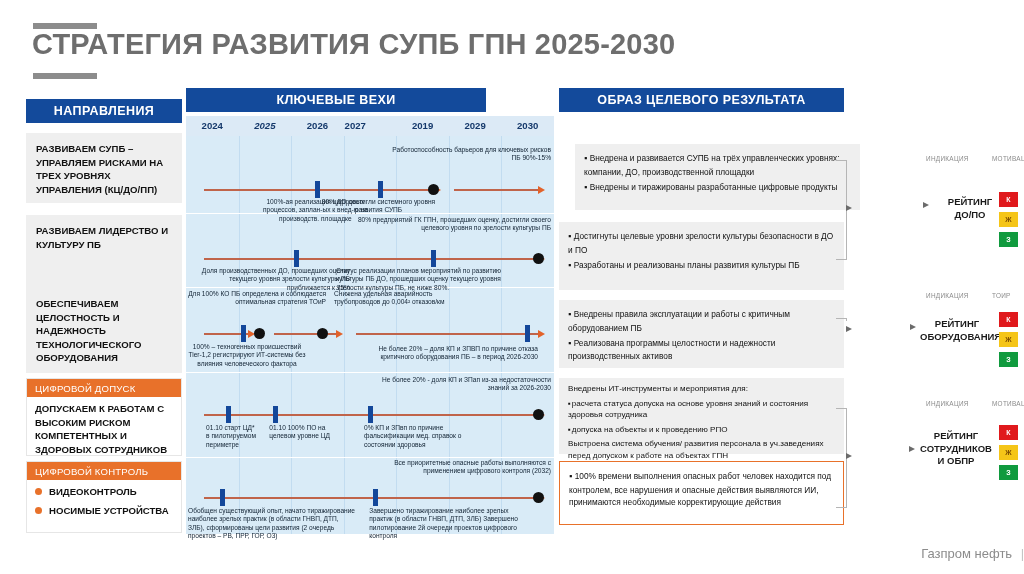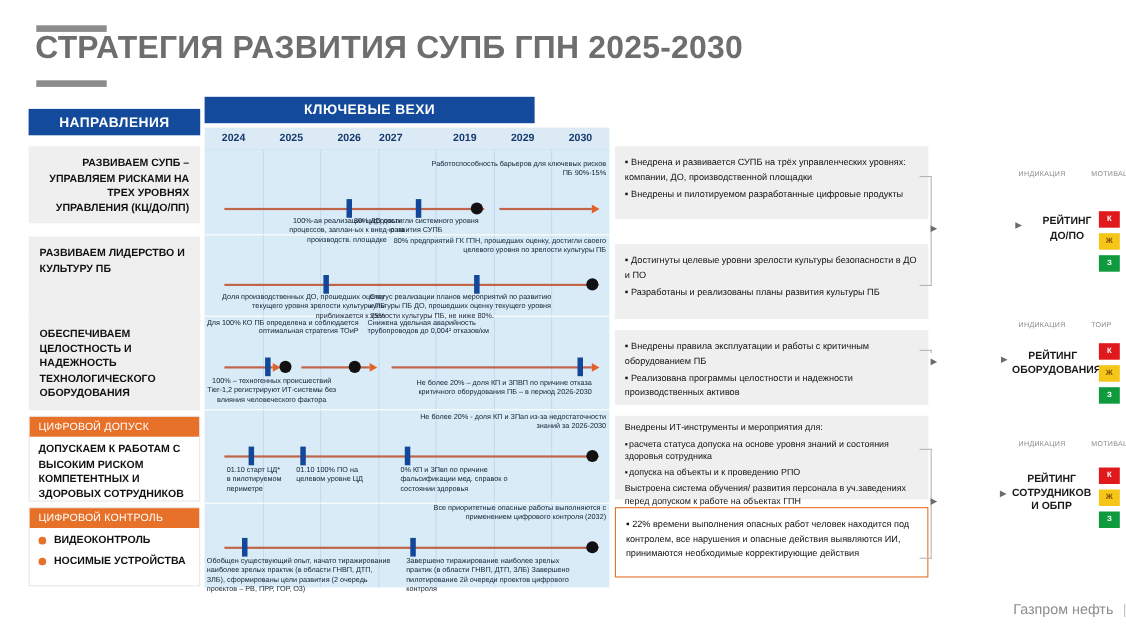--- a/index.html
+++ b/index.html
@@ -29,21 +29,21 @@
   #hdr-dir{left:26px;top:88px;width:156px;margin-top:11px;}
   #hdr-mile{left:186px;top:88px;width:300px;}
   #hdr-res{left:559px;top:88px;width:285px;}
 
   
   .dir{
     position:absolute;left:26px;width:156px;background:#efefef;
     padding:9px 10px;box-sizing:border-box;
     font-size:9.6px;font-weight:bold;line-height:1.42;color:#111;
   }
-  #dir0{top:133px;height:70px;text-align:right;}
+  #dir0{top:133px;height:70px;}
   #dir1{top:215px;height:77px;}
   #dir2{top:288px;height:85px;}
 
   .dirbox{position:absolute;left:26px;width:156px;background:#fff;
     border:1px solid #e6e6e6;box-sizing:border-box;}
   #dirbox3{top:378px;height:78px;}
   #dirbox4{top:461px;height:72px;}
   .dir-cap{
     background:#e8712a;color:#fff;font-size:9.6px;font-weight:normal;
     padding:3.5px 8px;letter-spacing:.2px;
@@ -92,21 +92,21 @@
   }
   .tlab.r{text-align:right;}
   .tlab.c{text-align:center;}
 
   
   .res{
     position:absolute;left:559px;width:285px;background:#efefef;
     box-sizing:border-box;padding:8px 9px;
     font-size:8.3px;line-height:1.5;color:#111;
   }
-  #res0{top:133px;height:66px;}
+  #res0{top:144px;height:66px;margin-left:16px;}
   #res1{top:222px;height:68px;}
   #res2{top:300px;height:68px;}
   #res3{top:378px;height:76px;background:#efefef;padding:5px 9px;font-size:8.1px;line-height:1.43;}
   #res4{top:461px;height:64px;background:#fff;border:1.6px solid #e8712a;}
   .res p{margin:0 0 3px 0;}
   .bull:before{content:"▪ ";font-size:9px;}
   .bulltight:before{content:"▪";font-size:8px;margin-right:1px;}
 
   
   .bracket{position:absolute;border:1px solid #b5b5b5;border-left:none;}
@@ -146,20 +146,21 @@
 <body>
 
 <div class="slide">
 
   <div class="title-rule rule-top"></div>
   <div class="slide-title">СТРАТЕГИЯ РАЗВИТИЯ СУПБ ГПН 2025-2030</div>
   <div class="title-rule rule-bot"></div>
 
   <div class="hdr" id="hdr-dir">НАПРАВЛЕНИЯ</div>
   <div class="hdr" id="hdr-mile">КЛЮЧЕВЫЕ ВЕХИ</div>
+  <div class="hdr" id="hdr-res">ОБРАЗ ЦЕЛЕВОГО РЕЗУЛЬТАТА</div>
 
   <div class="dir" id="dir0">РАЗВИВАЕМ СУПБ – УПРАВЛЯЕМ РИСКАМИ НА ТРЕХ УРОВНЯХ УПРАВЛЕНИЯ (КЦ/ДО/ПП)</div>
   <div class="dir" id="dir1">РАЗВИВАЕМ ЛИДЕРСТВО И КУЛЬТУРУ ПБ</div>
   <div class="dir" id="dir2">ОБЕСПЕЧИВАЕМ ЦЕЛОСТНОСТЬ И НАДЕЖНОСТЬ ТЕХНОЛОГИЧЕСКОГО ОБОРУДОВАНИЯ</div>
 
   <div class="dirbox" id="dirbox3">
     <div class="dir-cap">ЦИФРОВОЙ ДОПУСК</div>
     <div class="dir-body">ДОПУСКАЕМ К РАБОТАМ С ВЫСОКИМ РИСКОМ КОМПЕТЕНТНЫХ И ЗДОРОВЫХ СОТРУДНИКОВ</div>
   </div>
 
@@ -167,21 +168,21 @@
     <div class="dir-cap">ЦИФРОВОЙ КОНТРОЛЬ</div>
     <ul class="dir-list">
       <li>ВИДЕОКОНТРОЛЬ</li>
       <li>НОСИМЫЕ УСТРОЙСТВА</li>
     </ul>
   </div>
 
   <div id="tl">
     <div class="yearhdr" id="yearhdr">
         <span style="left: 0px;">2024</span>
-        <span style="left: 52.5714px;">2025</span>
+        <span style="left: 52.5714px; font-style: italic;">2025</span>
         <span style="left: 105.143px;">2026</span>
         <span style="left: 143px;">2027</span>
         <span style="left: 210.286px;">2019</span>
         <span style="left: 262.857px;">2029</span>
         <span style="left: 315.429px;">2030</span>
       </div>
     <div class="rows" id="rows">
         <div class="vline" style="left: 52.5714px;"></div>
         <div class="vline" style="left: 105.143px;"></div>
         <div class="vline" style="left: 157.714px;"></div>
@@ -246,38 +247,38 @@
           <div class="tlab" style="left: 2px; top: 50px; width: 168px;">Обобщен существующий опыт, начато тиражирование наиболее зрелых практик (в области ГНВП, ДТП, ЗЛБ), сформированы цели развития (2 очередь проектов – РВ, ПРР, ГОР, О3)</div>
           <div class="mstick" style="left: 186.757px; top: 32px;"></div>
           <div class="tlab" style="left: 183.257px; top: 50px; width: 160px;">Завершено тиражирование наиболее зрелых практик (в области ГНВП, ДТП, ЗЛБ) Завершено пилотирование 2й очереди проектов цифрового контроля</div>
           <div class="mdot" style="left: 346.729px; top: 35px;"></div>
         </div>
       </div>
   </div>
 
   <div class="res" id="res0">
     <p class="bull">Внедрена и развивается СУПБ на трёх управленческих уровнях: компании, ДО, производственной площадки</p>
-    <p class="bull">Внедрены и пилотируемом разработанные цифровые продукты</p>
+    <p class="bull">Внедрены и тиражированы разработанные цифровые продукты</p>
   </div>
   <div class="res" id="res1">
     <p class="bull">Достигнуты целевые уровни зрелости культуры безопасности в ДО и ПО</p>
     <p class="bull">Разработаны и реализованы планы развития культуры ПБ</p>
   </div>
   <div class="res" id="res2">
     <p class="bull">Внедрены правила эксплуатации и работы с критичным оборудованием ПБ</p>
     <p class="bull">Реализована программы целостности и надежности производственных активов</p>
   </div>
   <div class="res" id="res3">
     <p>Внедрены ИТ-инструменты и мероприятия для:</p>
     <p class="bulltight">расчета статуса допуска на основе уровня знаний и состояния здоровья сотрудника</p>
     <p class="bulltight">допуска на объекты и к проведению РПО</p>
     <p>Выстроена система обучения/ развития персонала в уч.заведениях перед  допуском к работе на объектах ГПН</p>
   </div>
   <div class="res" id="res4">
-    <p class="bull">22% времени выполнения опасных работ человек находится под контролем, все нарушения и опасные действия выявляются ИИ, принимаются необходимые корректирующие действия</p>
+    <p class="bull">100% времени выполнения опасных работ человек находится под контролем, все нарушения и опасные действия выявляются ИИ, принимаются необходимые корректирующие действия</p>
   </div>
 
   <div class="bracket" style="left:836px;top:160px;width:10px;height:98px;"></div>
   <div class="conn-arrow" style="left:846px;top:205px;"></div>
 
   <div class="bracket" style="left:836px;top:318px;width:10px;height:2px;border-top:1px solid #b5b5b5;border-bottom:none;"></div>
   <div class="conn-arrow" style="left:846px;top:326px;"></div>
 
   <div class="bracket" style="left:836px;top:408px;width:10px;height:98px;"></div>
   <div class="conn-arrow" style="left:846px;top:453px;"></div>

